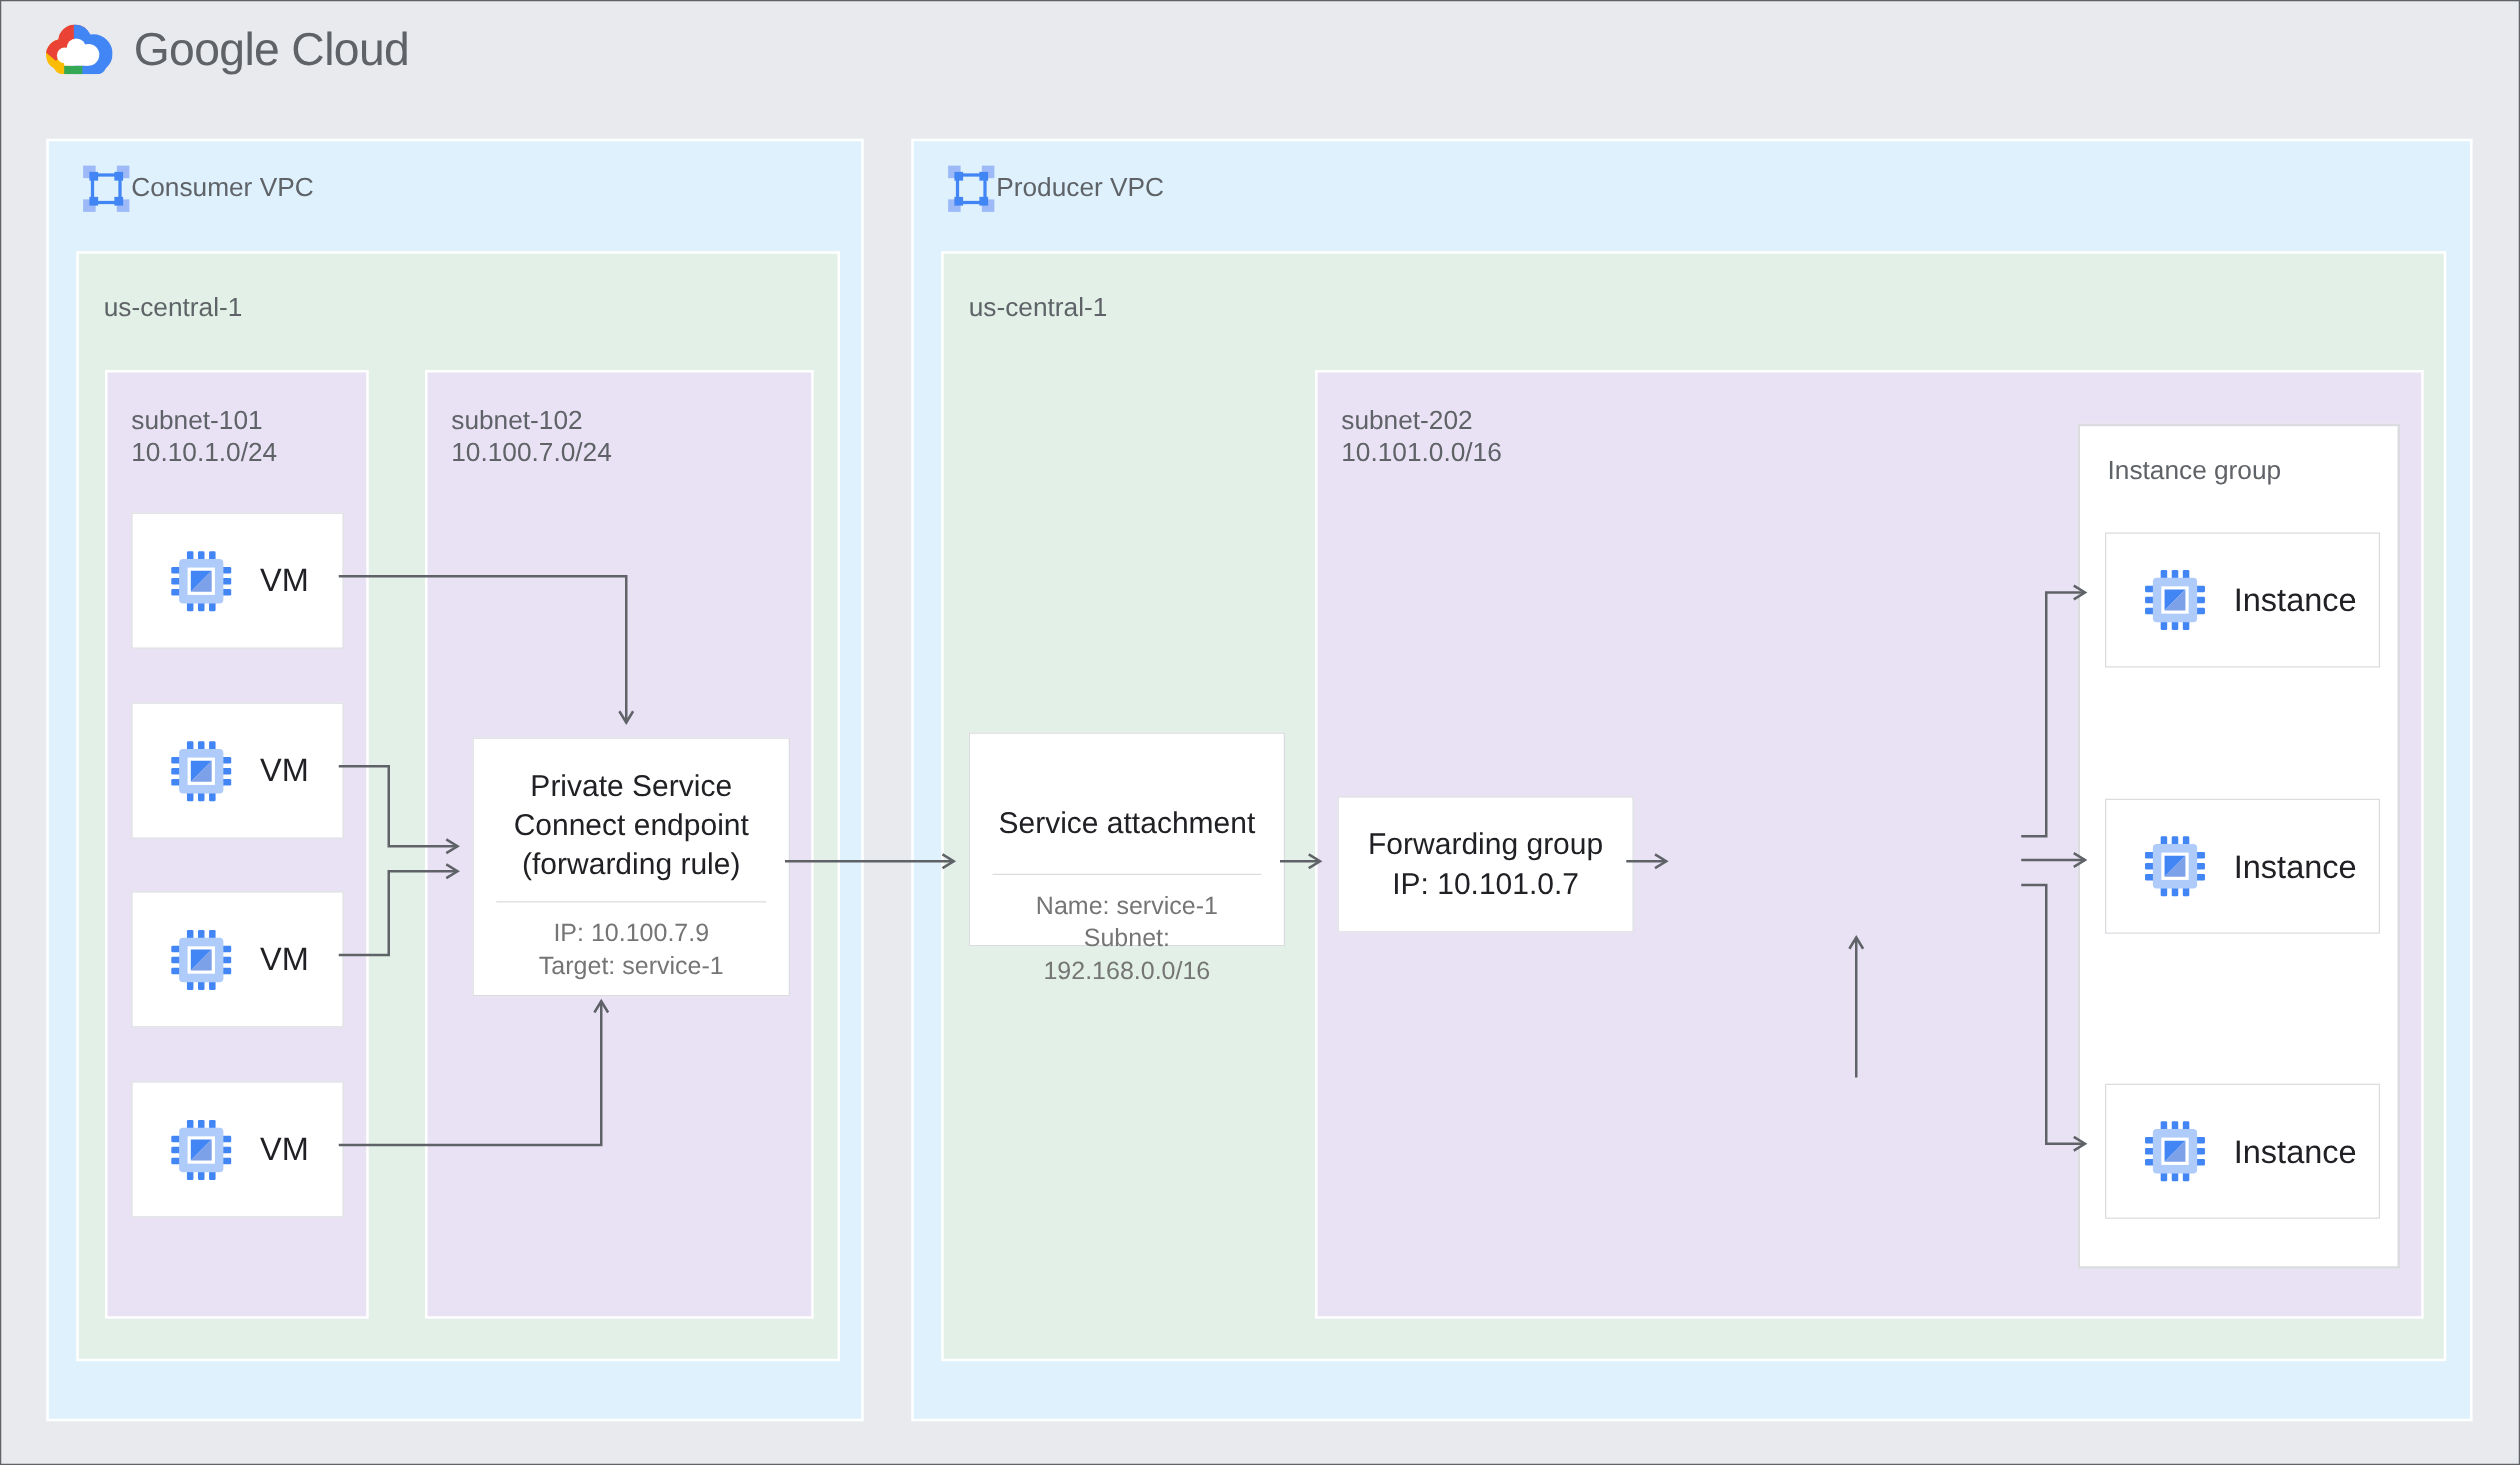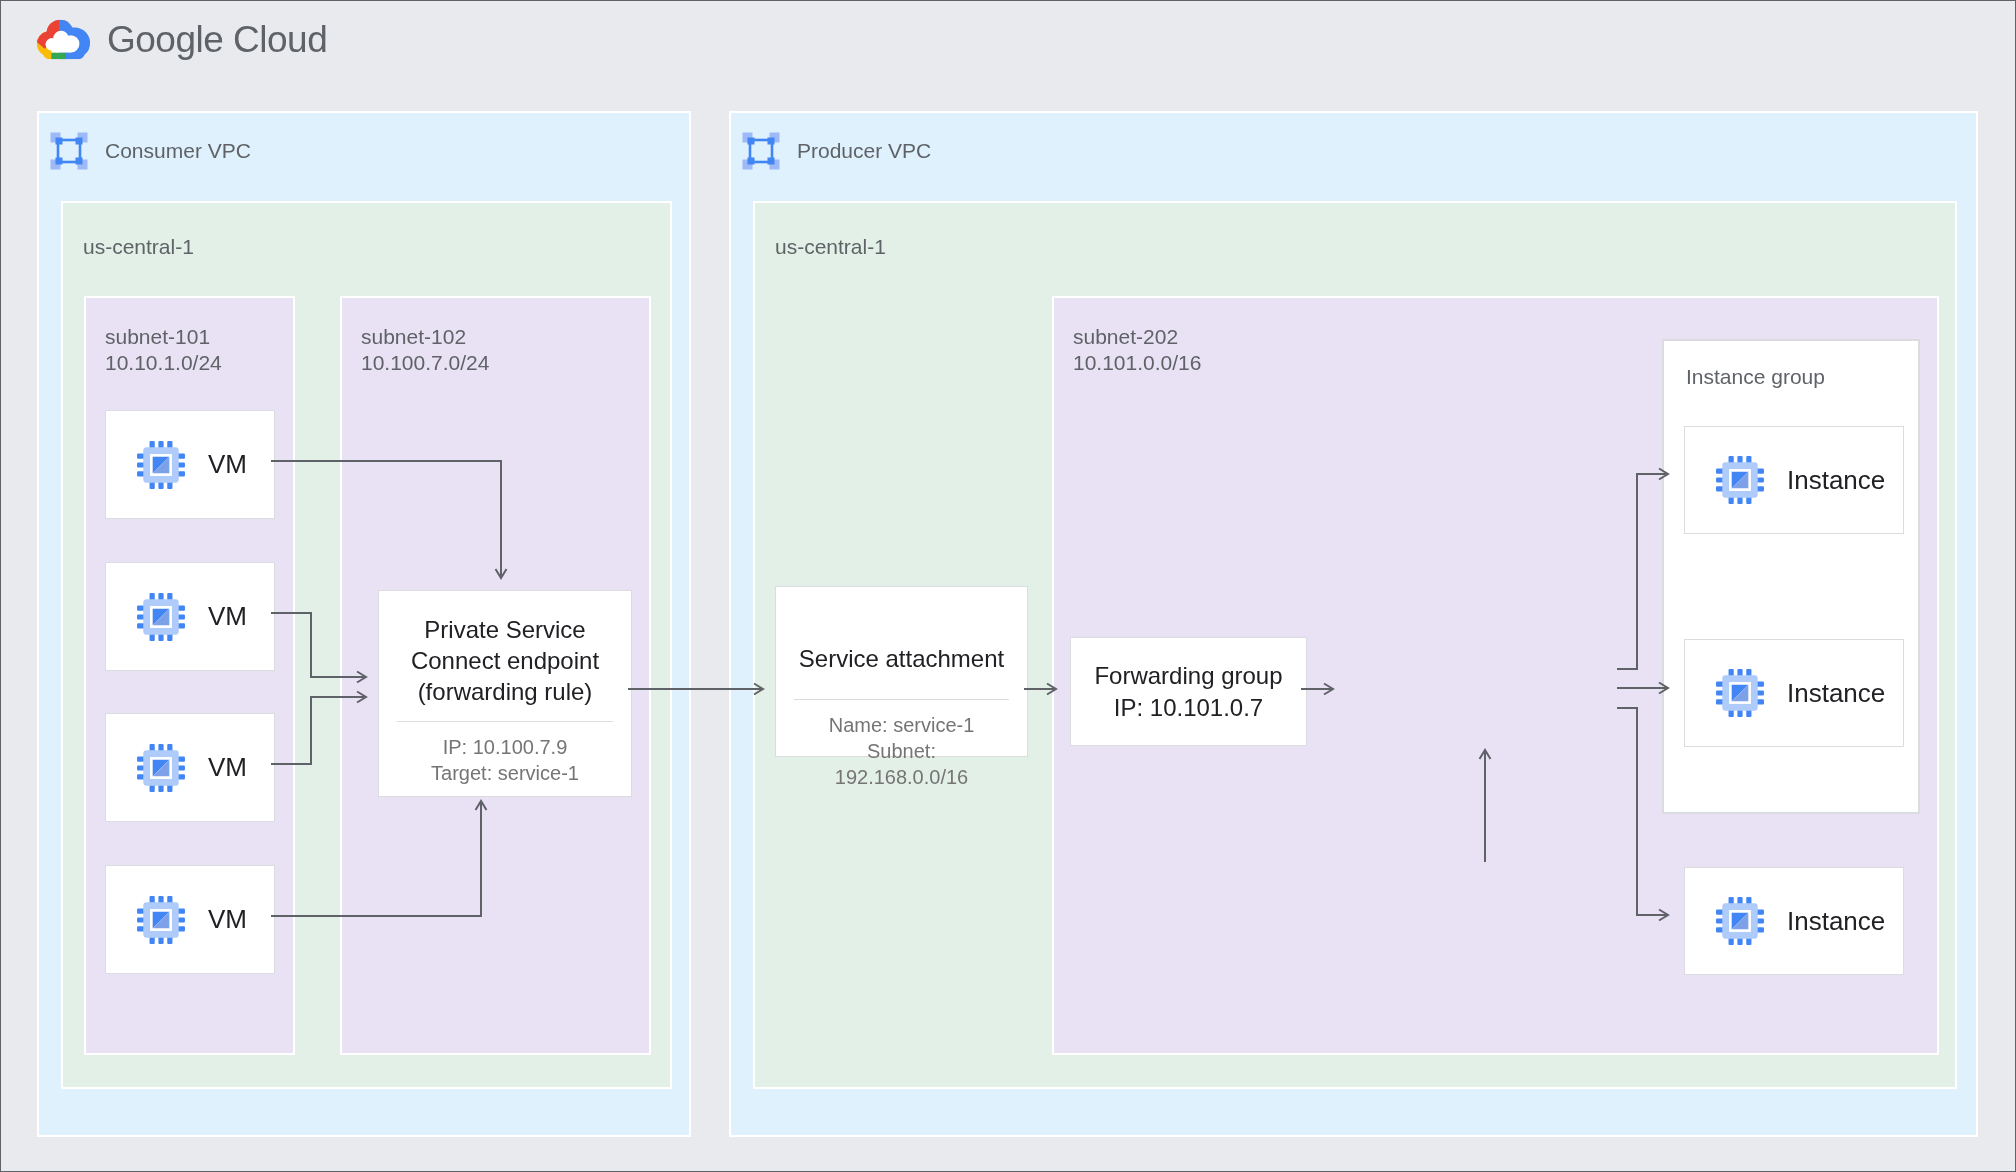--- a/index.html
+++ b/index.html
@@ -13,21 +13,21 @@
   body{background:#cfd1d4; font-family:"Liberation Sans", sans-serif;}
   #canvas{position:relative; width:2016px; height:1172px; background:var(--background);
           border:1px solid #5f6368; overflow:hidden;}
 
   
   .logo{position:absolute; left:30px; top:16px; display:flex; align-items:flex-end; gap:14px;}
   .logo-word{font-size:37px; font-weight:500; color:var(--text-gray); letter-spacing:-0.5px;}
 
   
   .vpc{position:absolute; background:var(--vpc-fill); border:2px solid #fff;}
-  .vpc-header{position:absolute; left:10px; top:18px; display:flex; align-items:center; gap:16px;}
+  .vpc-header{position:absolute; left:26px; top:18px; display:flex; align-items:center; gap:0;}
   .vpc-label{font-size:21px; color:var(--text-gray);}
   .region{position:absolute; background:var(--region-fill); border:2px solid #fff;}
   .region-label{position:absolute; left:20px; top:32px; font-size:21px; color:var(--text-gray);}
   .subnet{position:absolute; background:var(--subnet-fill); border:2px solid #fff;}
   .subnet-label{position:absolute; left:19px; top:26px; font-size:21px; line-height:26px; color:var(--text-gray);}
 
   
   .node{position:absolute; background:#fff; border:1px solid var(--box-border);}
   .icon-node{display:flex; align-items:center; padding-left:30px; gap:22px;}
   .icon-node .node-label{font-size:26px; color:var(--text-dark);}
@@ -189,21 +189,21 @@
           <div>10.101.0.0/16</div>
         </div>
 
         <div class="node center-node" style="left:16px; top:339px; width:237px; height:109px;">
           <div class="node-title">Forwarding group</div>
           <div class="node-title">IP: 10.101.0.7</div>
         </div>
 
 
 
-        <div class="group" style="left:608px; top:41px; width:258px; height:475px;">
+        <div class="group" style="left:608px; top:41px; width:258px; height:676px;">
           <div class="group-label">Instance group</div>
           <div class="node icon-node" style="left:20px; top:85px; width:220px; height:108px;">
             <svg class="icon" width="50" height="50" viewBox="0 0 48 48">
                 <use href="#compute-chip"></use>
               </svg>
             <span class="node-label">Instance</span>
           </div>
           <div class="node icon-node" style="left:20px; top:298px; width:220px; height:108px;">
             <svg class="icon" width="50" height="50" viewBox="0 0 48 48">
                 <use href="#compute-chip"></use>

